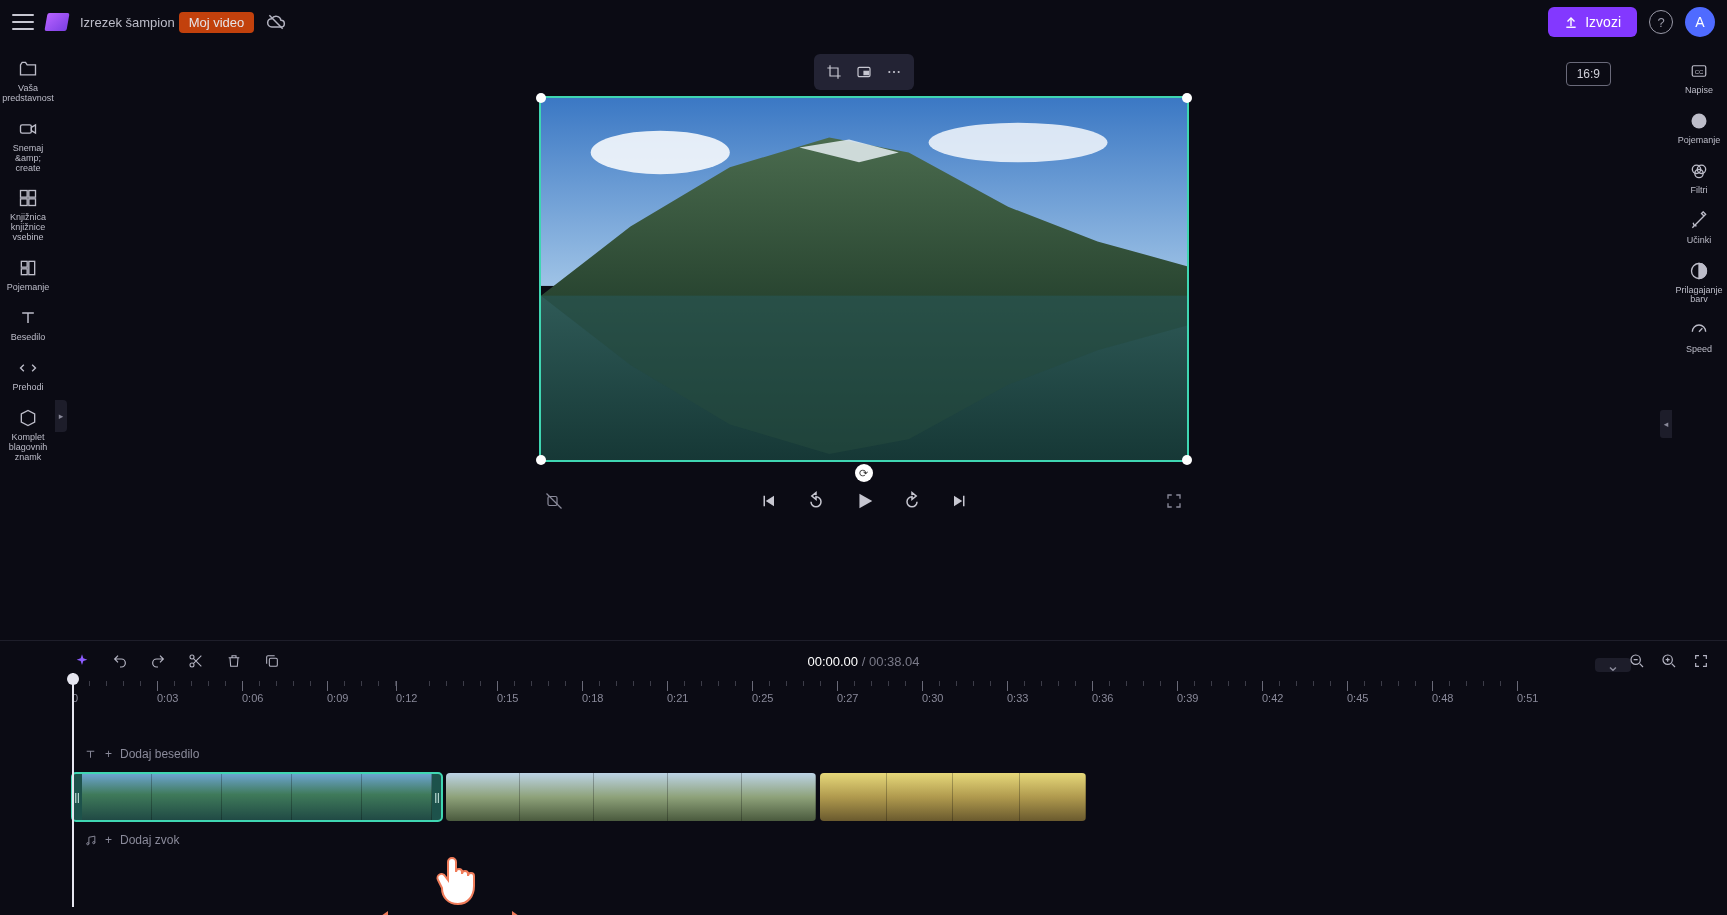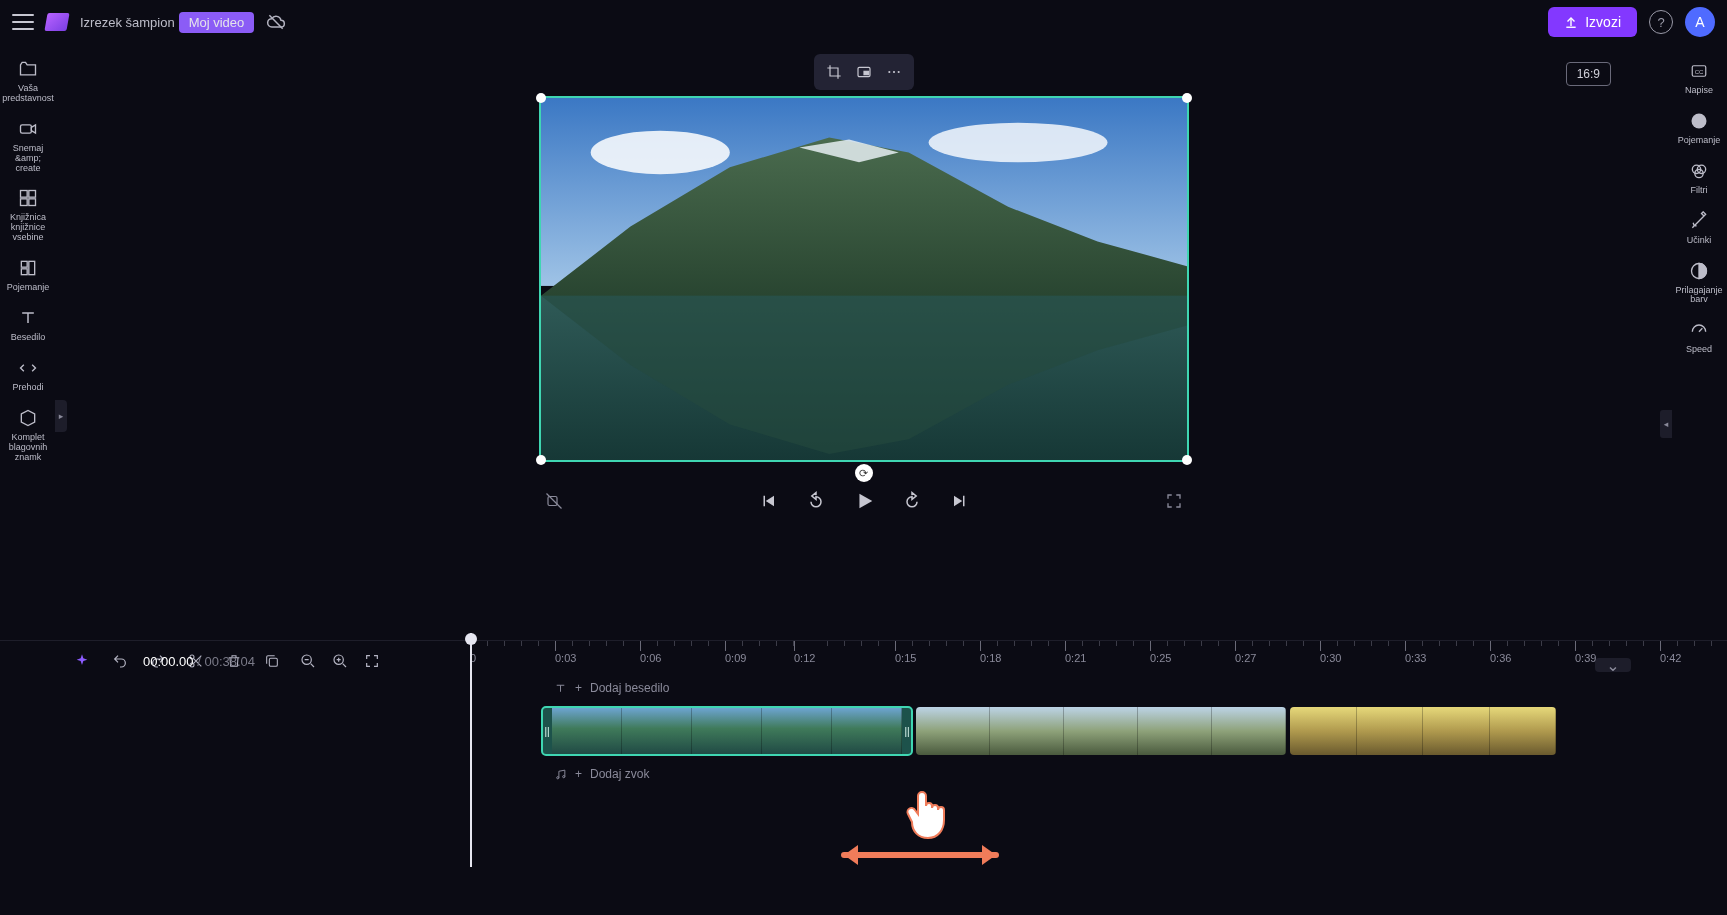--- a/index.html
+++ b/index.html
@@ -7,21 +7,21 @@
 
 .app { display: flex; flex-direction: column; height: 100vh; }
 
 
 .topbar { height: 44px; display: flex; align-items: center; padding: 0 12px; gap: 12px; }
 .hamburger { width: 22px; height: 16px; display: flex; flex-direction: column; justify-content: space-between; cursor: pointer; }
 .hamburger span { height: 2px; background: #c7c7d1; border-radius: 1px; }
 .logo { width: 22px; height: 18px; background: linear-gradient(135deg,#b862ff,#7b3fe4); border-radius: 2px; transform: skewX(-10deg); }
 .title-area { display: flex; align-items: center; gap: 4px; font-size: 13px; }
 .title-sub { color: #bdbdc9; }
-.title-main { background: #8b5cf6; padding: 3px 10px; border-radius: 4px; color: #e5e5ea; }
+.title-main { background: #c2410c; padding: 3px 10px; border-radius: 4px; color: #e5e5ea; }
 .cloud-off { color: #b3b3c0; display: flex; align-items: center; }
 .spacer { flex: 1; }
 .export-btn { background: #8338ff; color: #fff; padding: 7px 16px; border-radius: 6px; display: flex; align-items: center; gap: 7px; font-size: 14px; cursor: pointer; }
 .help-btn { width: 24px; height: 24px; border: 1.5px solid #9a9aa8; border-radius: 50%; display: flex; align-items: center; justify-content: center; font-size: 13px; color: #9a9aa8; cursor: pointer; }
 .avatar { width: 30px; height: 30px; border-radius: 50%; background: #4f6bff; display: flex; align-items: center; justify-content: center; color: #fff; font-size: 14px; cursor: pointer; }
 
 
 .main-row { flex: 1; display: flex; min-height: 0; }
 
 .leftbar { width: 56px; display: flex; flex-direction: column; align-items: center; padding-top: 10px; gap: 6px; }
@@ -51,21 +51,21 @@
 .t-left-extra { left: 6px; } .t-right-extra { right: 6px; }
 .collapse-handle { position: absolute; right: 40px; bottom: -32px; background: #1d1d2a; width: 36px; height: 14px; border-radius: 4px; display: flex; align-items: center; justify-content: center; color: #8a8a9a; cursor: pointer; }
 
 .rightbar { width: 56px; display: flex; flex-direction: column; align-items: center; padding-top: 14px; gap: 10px; }
 .rb-item { width: 56px; display: flex; flex-direction: column; align-items: center; gap: 4px; color: #bdbdc9; cursor: pointer; padding: 2px 0; }
 .rb-item .ico { width: 22px; height: 22px; display: flex; align-items: center; justify-content: center; }
 .rb-item .lbl { font-size: 9px; text-align: center; line-height: 1.1; }
 .rb-collapse { position: absolute; right: 55px; top: 410px; background: #1d1d2a; width: 12px; height: 28px; border-radius: 3px 0 0 3px; display: flex; align-items: center; justify-content: center; color: #8a8a9a; cursor: pointer; font-size: 9px; }
 
 
-.timeline-panel { height: 275px; display: flex; flex-direction: row; border-top: 1px solid #1e1e2a; }
+.timeline-panel { height: 275px; display: flex; flex-direction: column; border-top: 1px solid #1e1e2a; }
 
 .tl-toolbar { height: 40px; display: flex; align-items: center; padding: 0 18px 0 72px; gap: 18px; position: relative; }
 .tl-tool { color: #b5b5c3; cursor: pointer; width: 20px; height: 20px; display: flex; align-items: center; justify-content: center; }
 .tl-tool.ai { color: #8d5cff; }
 .tl-time { position: absolute; left: 50%; transform: translateX(-50%); font-size: 13px; }
 .tl-time .cur { color: #fff; } .tl-time .dur { color: #7a7a88; }
 .tl-zoom { margin-left: auto; display: flex; gap: 16px; color: #b5b5c3; }
 .tl-zoom span { cursor: pointer; }
 
 .tl-ruler { height: 26px; position: relative; padding-left: 72px; font-size: 11px; color: #8a8a9a; }

